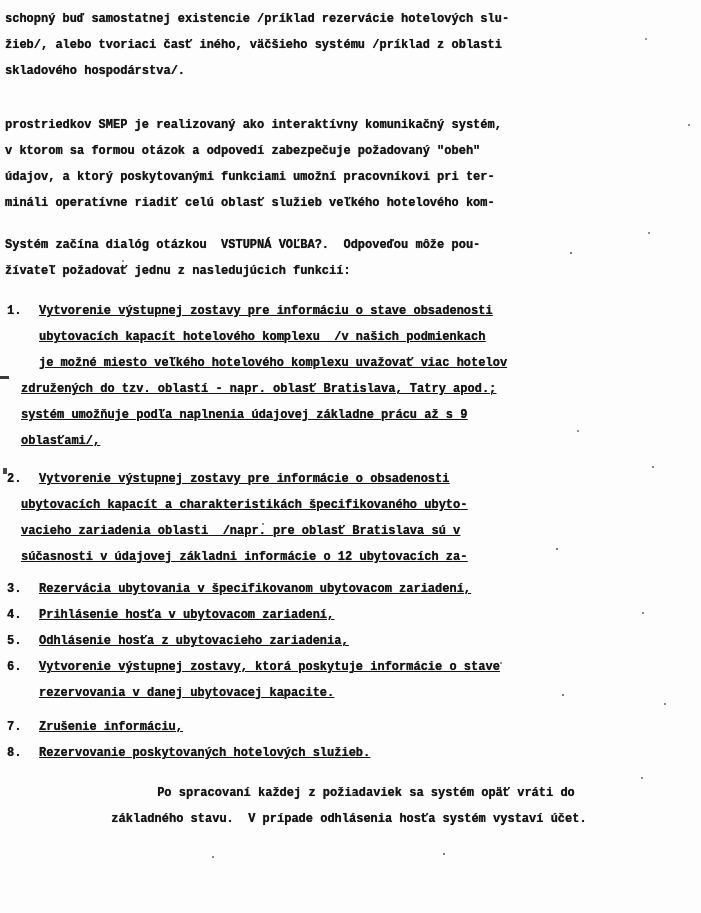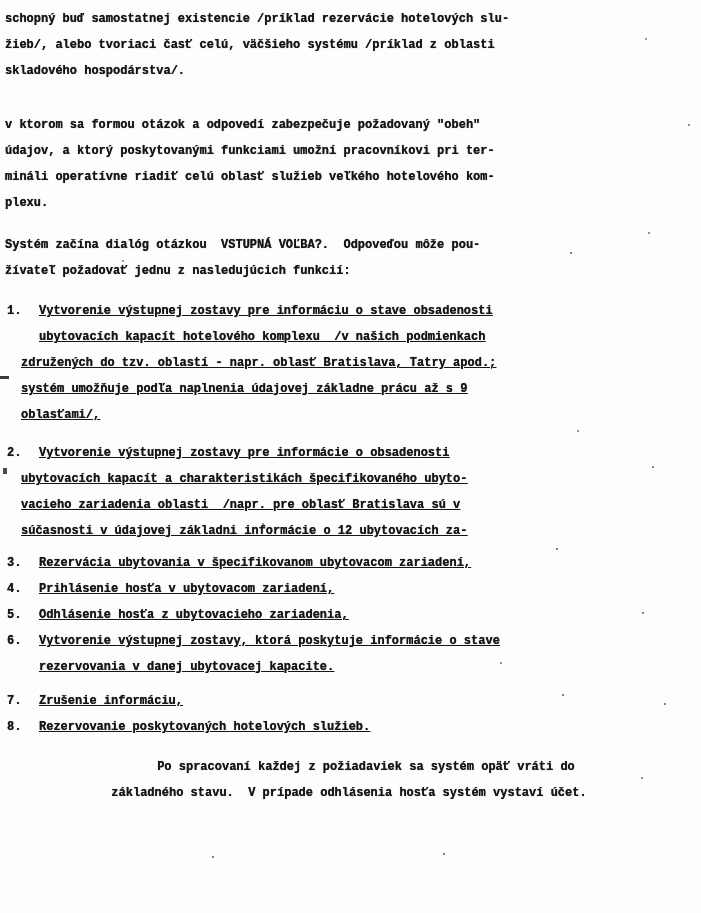--- a/index.html
+++ b/index.html
@@ -64,42 +64,43 @@
     background: #4a4a4a; pointer-events: none;
   }
 </style>
 </head>
 <body>
 
 <div class="doc">
 
   <div class="para">
     <div class="line">schopný buď samostatnej existencie /príklad rezervácie hotelových slu-</div>
-    <div class="line">žieb/, alebo tvoriaci časť celú, väčšieho systému /príklad z oblasti</div>
+    <div class="line">žieb/, alebo tvoriaci časť iného, väčšieho systému /príklad z oblasti</div>
     <div class="line">skladového hospodárstva/.</div>
   </div>
 
   <div class="para para-b">
+    <div class="line">prostriedkov SMEP je realizovaný ako interaktívny komunikačný systém,</div>
     <div class="line">v ktorom sa formou otázok a odpovedí zabezpečuje požadovaný "obeh"</div>
     <div class="line">údajov, a ktorý poskytovanými funkciami umožní pracovníkovi pri ter-</div>
     <div class="line">mináli operatívne riadiť celú oblasť služieb veľkého hotelového kom-</div>
-    <div class="line">plexu.</div>
   </div>
 
   <div class="para para-c">
     <div class="line">Systém začína dialóg otázkou  VSTUPNÁ VOĽBA?.  Odpoveďou môže pou-</div>
     <div class="line">žívateľ požadovať jednu z nasledujúcich funkcií:</div>
   </div>
 
   <div class="list">
 
     <div class="li li-1">
       <span class="num">1.</span>
       <div class="line">Vytvorenie výstupnej zostavy pre informáciu o stave obsadenosti</div>
       <div class="line">ubytovacích kapacít hotelového komplexu  /v našich podmienkach</div>
+      <div class="line">je možné miesto veľkého hotelového komplexu uvažovať viac hotelov</div>
       <div class="line out">združených do tzv. oblastí - napr. oblasť Bratislava, Tatry apod.;</div>
       <div class="line out">systém umožňuje podľa naplnenia údajovej základne prácu až s 9</div>
       <div class="line out">oblasťami/,</div>
     </div>
 
     <div class="li li-2">
       <span class="num">2.</span>
       <div class="line">Vytvorenie výstupnej zostavy pre informácie o obsadenosti</div>
       <div class="line out">ubytovacích kapacít a charakteristikách špecifikovaného ubyto-</div>
       <div class="line out">vacieho zariadenia oblasti  /napr. pre oblasť Bratislava sú v</div>

